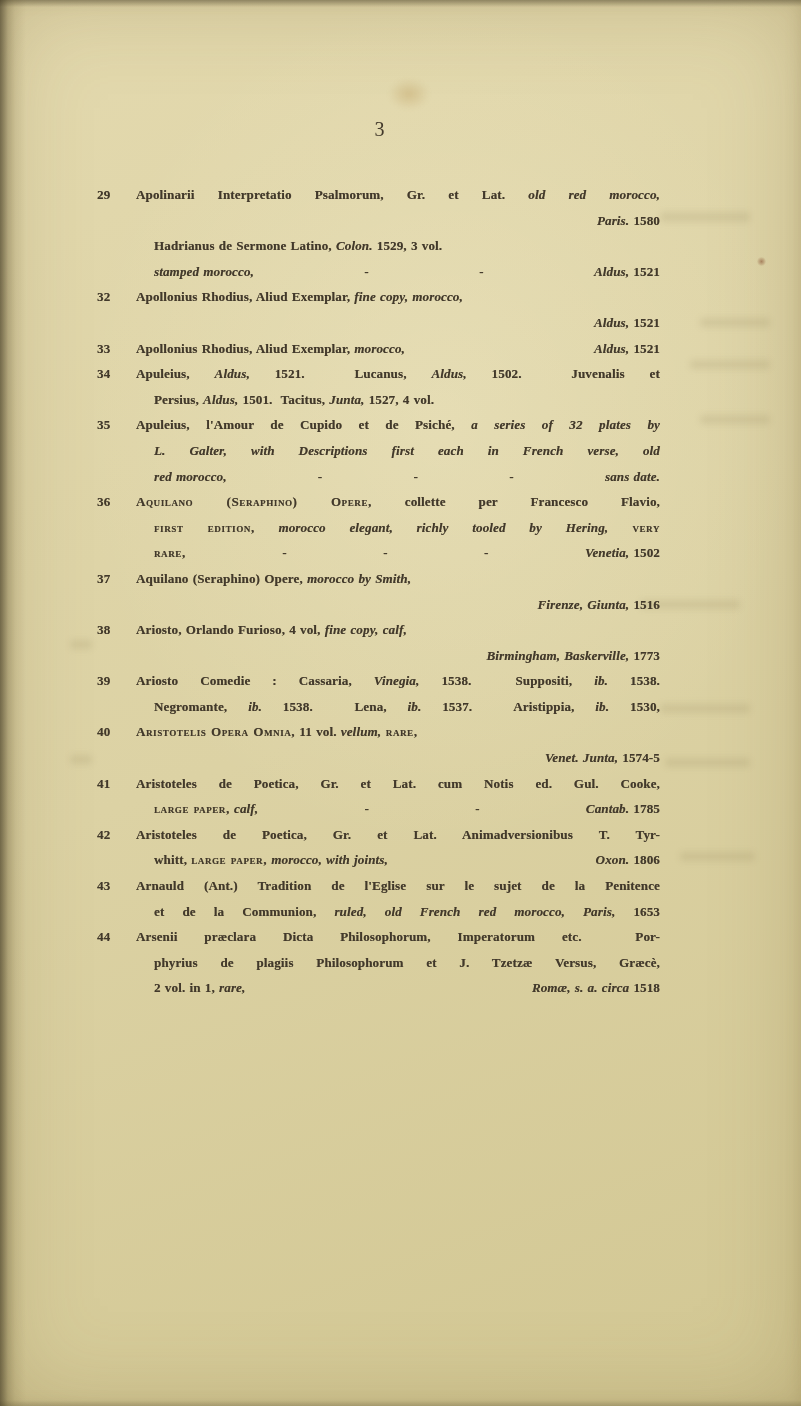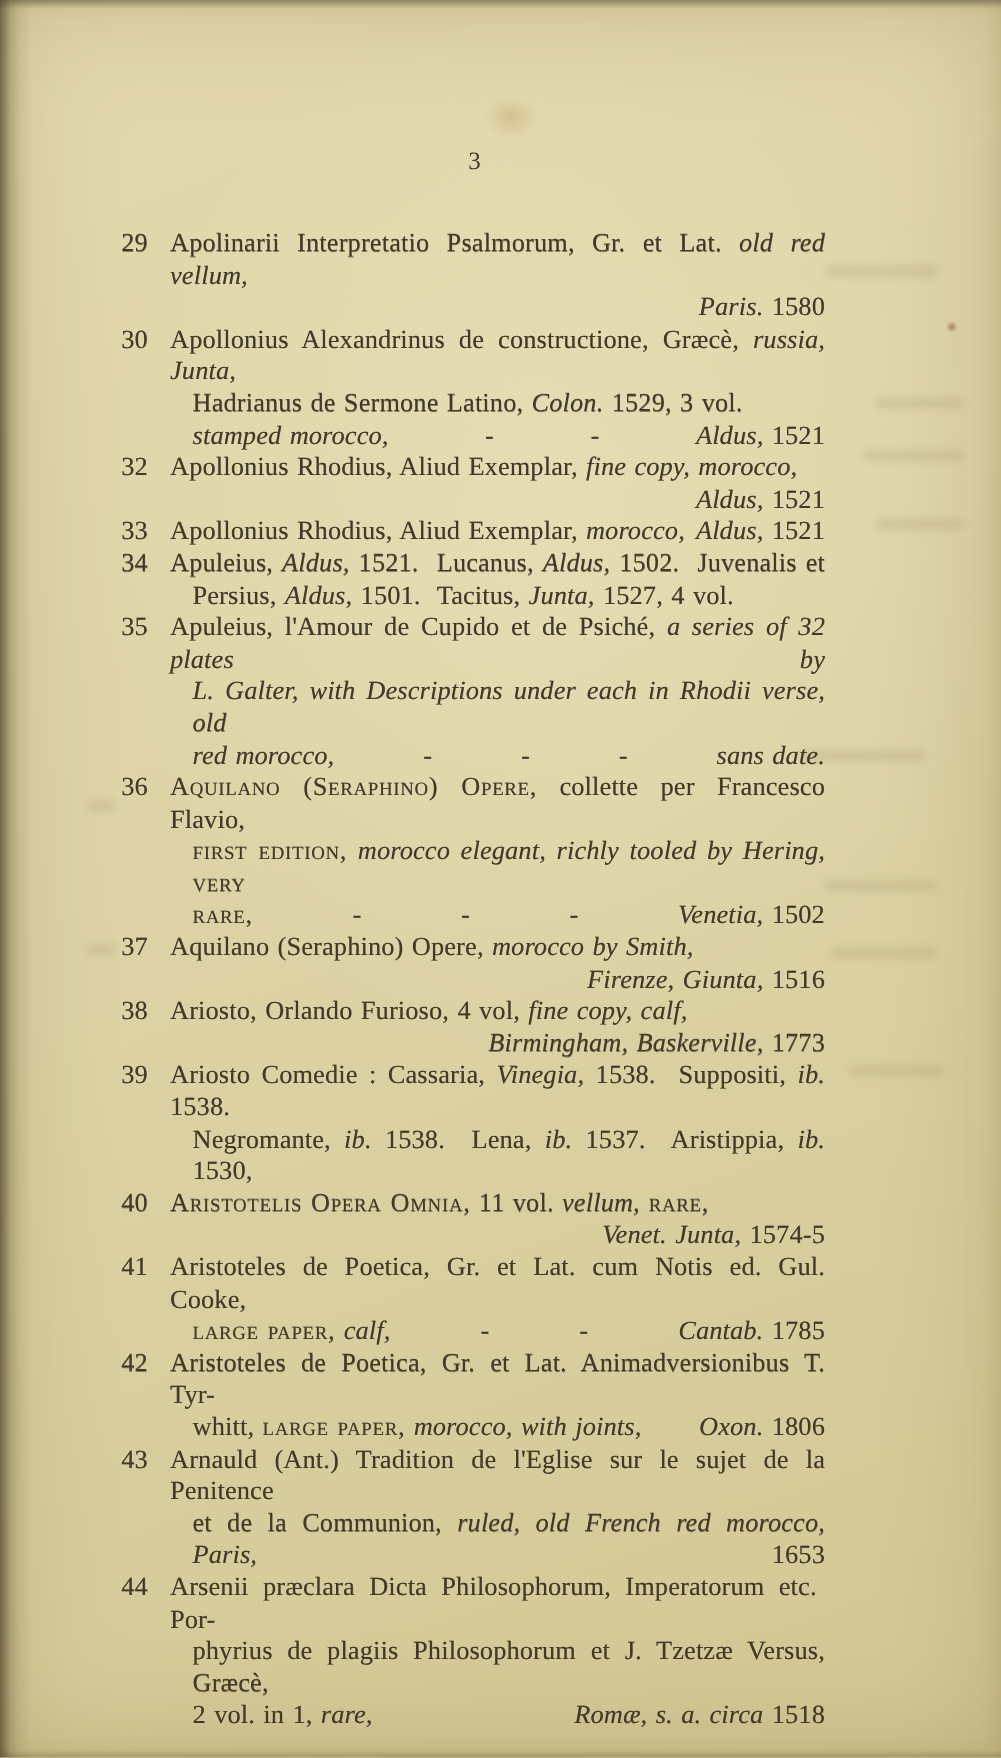--- a/index.html
+++ b/index.html
@@ -22,22 +22,22 @@
     background:linear-gradient(to top, rgba(62,54,32,.20), rgba(0,0,0,0));}
   .stain{position:absolute;border-radius:50%;pointer-events:none;}
   .stain.s1{left:388px;top:78px;width:42px;height:32px;background:radial-gradient(ellipse, rgba(172,128,56,.28), rgba(0,0,0,0) 70%);filter:blur(2px);}
   .stain.s2{left:757px;top:257px;width:9px;height:9px;background:radial-gradient(circle, rgba(128,68,40,.55), rgba(0,0,0,0) 75%);filter:blur(.5px);}
   .ghost{position:absolute;background:rgba(128,115,74,.14);filter:blur(3px);border-radius:4px;pointer-events:none;}
 
   .pagenum{position:absolute;left:100px;top:118px;width:560px;text-align:center;
     font-size:20px;letter-spacing:1px;}
 
   .textblock{position:absolute;left:97px;top:182px;width:563px;
-    font-size:21px;letter-spacing:.15px;word-spacing:.06em;
-    text-shadow:.2px .2px .35px rgba(62,52,36,.55);}
+    font-size:13px;letter-spacing:.15px;word-spacing:.06em;
+    text-shadow:.2px .2px .35px rgba(62,52,36,.55);font-weight:bold;}
   .entry{position:relative;}
   .line{position:relative;line-height:25.6px;padding-left:57px;white-space:nowrap;}
   .line.first{padding-left:39px;}
   .line.fill{white-space:normal;text-align:justify;text-align-last:justify;text-justify:inter-word;}
   .line.imprint{padding-left:0;text-align:right;}
   .line.split{display:flex;justify-content:space-between;align-items:baseline;}
   .lot{position:absolute;left:0;top:0;}
   .s-r{font-style:normal;text-align:center;}
   .s-i{font-style:italic;}
   .s-c{font-variant:small-caps;letter-spacing:.6px;}
@@ -61,25 +61,24 @@
   <div class="ghost" style="left:660px;top:704px;width:90px;height:9px;"></div>
   <div class="ghost" style="left:665px;top:758px;width:85px;height:9px;"></div>
   <div class="ghost" style="left:680px;top:852px;width:75px;height:9px;"></div>
   <div class="ghost" style="left:70px;top:640px;width:22px;height:9px;"></div>
   <div class="ghost" style="left:70px;top:755px;width:22px;height:9px;"></div>
 
   <div class="pagenum">3</div>
 
   <div class="textblock">
       <div class="entry">
-        <div class="line first fill"><span class="lot">29</span><span class="s-r">Apolinarii Interpretatio Psalmorum, Gr. et Lat. </span><span class="s-i">old red vellum,</span></div>
+        <div class="line first fill"><span class="lot">29</span><span class="s-r">Apolinarii Interpretatio Psalmorum, Gr. et Lat. </span><span class="s-i">old red morocco,</span></div>
         <div class="line imprint"><span class="s-i">Paris.</span><span class="s-r"> 1580</span></div>
       </div>
       <div class="entry">
-        <div class="line first fill"><span class="lot">30</span><span class="s-r">Apollonius Alexandrinus de constructione, Græcè, </span><span class="s-i">russia, Junta,</span></div>
         <div class="line cont"><span class="s-r">Hadrianus de Sermone Latino, </span><span class="s-i">Colon.</span><span class="s-r"> 1529, 3 vol.</span></div>
       </div>
       <div class="entry">
         <div class="line cont split">
           <span class="lft"><span class="s-i">stamped morocco,</span></span>
           <span class="dash">-</span>
           <span class="dash">-</span>
           <span class="rgt"><span class="s-i">Aldus,</span><span class="s-r"> 1521</span></span>
         </div>
       </div>
@@ -93,21 +92,21 @@
           <span class="lft"><span class="s-r">Apollonius Rhodius, Aliud Exemplar, </span><span class="s-i">morocco,</span></span>
           <span class="rgt"><span class="s-i">Aldus,</span><span class="s-r"> 1521</span></span>
         </div>
       </div>
       <div class="entry">
         <div class="line first fill"><span class="lot">34</span><span class="s-r">Apuleius, </span><span class="s-i">Aldus,</span><span class="s-r"> 1521.&nbsp; Lucanus, </span><span class="s-i">Aldus,</span><span class="s-r"> 1502.&nbsp; Juvenalis et</span></div>
         <div class="line cont"><span class="s-r">Persius, </span><span class="s-i">Aldus,</span><span class="s-r"> 1501.&nbsp; Tacitus, </span><span class="s-i">Junta,</span><span class="s-r"> 1527, 4 vol.</span></div>
       </div>
       <div class="entry">
         <div class="line first fill"><span class="lot">35</span><span class="s-r">Apuleius, l'Amour de Cupido et de Psiché, </span><span class="s-i">a series of 32 plates by</span></div>
-        <div class="line cont fill"><span class="s-i">L. Galter, with Descriptions under each in Rhodii verse, old</span></div>
+        <div class="line cont fill"><span class="s-i">L. Galter, with Descriptions first each in French verse, old</span></div>
         <div class="line cont split">
           <span class="lft"><span class="s-i">red morocco,</span></span>
           <span class="dash">-</span>
           <span class="dash">-</span>
           <span class="dash">-</span>
           <span class="rgt"><span class="s-i">sans date.</span></span>
         </div>
       </div>
       <div class="entry">
         <div class="line first fill"><span class="lot">36</span><span class="s-c">Aquilano (Seraphino) Opere,</span><span class="s-r"> collette per Francesco Flavio,</span></div>

